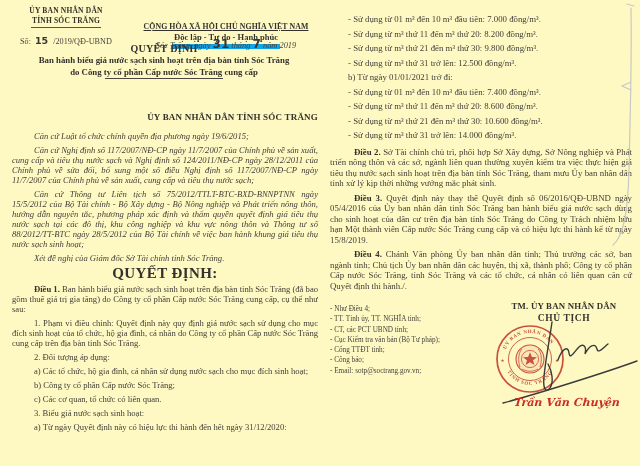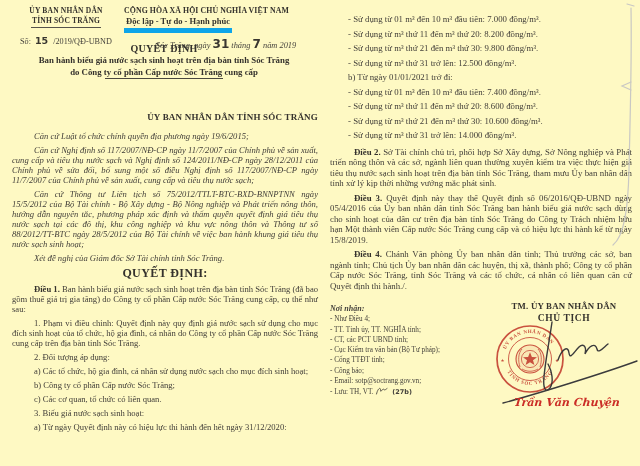--- a/index.html
+++ b/index.html
@@ -5,41 +5,41 @@
   html,body{margin:0;padding:0;background:#e8e8e6;}
   .page{position:relative;width:640px;height:466px;margin:0 auto;background:#fef9c3;
         font-family:"Liberation Serif",serif;color:#403d38;overflow:hidden;}
   
   .hdr-left{position:absolute;left:8px;top:6px;width:116px;text-align:center;
             font-weight:bold;font-size:7.5px;line-height:10px;color:#35322d;letter-spacing:.2px;}
   .hdr-left .us{display:inline-block;border-bottom:1px solid #55524c;padding:0 1px 1px;}
   .so-line{position:absolute;left:20px;top:35px;font-size:8.2px;color:#45423c;}
   .hw{font-family:"DejaVu Sans",sans-serif;font-weight:bold;font-style:normal;color:#39362f;}
   .so-num{font-size:9.5px;margin:0 5px 0 4px;}
-  .hdr-right{position:absolute;left:124px;top:6px;width:204px;text-align:left;
-             font-weight:bold;color:#35322d;}
+  .hdr-right{position:absolute;left:124px;top:22px;width:204px;text-align:center;
+             font-weight:bold;color:#35322d;text-decoration:underline;}
   .nat1{font-size:7.8px;line-height:10px;letter-spacing:.1px;}
   .nat2{font-size:8.5px;line-height:11px;}
   .nat2 .us{display:inline-block;border-bottom:5px solid #0ea5e9;padding:0 2px 1px;}
   .date-line{position:absolute;left:124px;top:37px;width:204px;text-align:center;
              font-style:italic;font-size:8.4px;color:#45423c;}
   .date-line .hw{font-size:12px;}
   
   .title{position:absolute;left:10px;top:43px;width:308px;text-align:center;color:#35322d;}
   .t0{font-weight:bold;font-size:10px;line-height:12px;letter-spacing:.3px;}
   .t1{font-weight:bold;font-size:8.8px;line-height:11.5px;}
   .title-sep{width:118px;border-bottom:1px solid #4a473f;margin:0 auto;}
   .authority{position:absolute;left:10px;top:112px;width:308px;text-align:right;
              font-weight:bold;font-size:9px;letter-spacing:.2px;color:#35322d;}
   
   .col-left{position:absolute;left:12px;top:131px;width:306px;font-size:8.6px;
             line-height:10px;text-align:justify;}
   .col-left p{margin:0 0 4px;text-indent:22px;}
   .preamble{font-style:italic;}
-  .decree-h{text-align:center;font-weight:bold;font-size:12px;letter-spacing:.4px;
+  .decree-h{text-align:center;font-weight:bold;font-size:15px;letter-spacing:.4px;
             margin:5px 0 6px;color:#35322d;}
   .lead{font-weight:bold;color:#35322d;}
   .a1-item{margin:0 0 3.5px;}
   
   .col-right{position:absolute;left:330px;top:12px;width:302px;font-size:8.8px;
              line-height:10.5px;text-align:justify;}
   .tariff div{padding-left:18px;line-height:14.5px;text-align:left;}
   .col-right p.art{margin:4px 0 0;text-indent:24px;}
   
   .recipients{position:absolute;left:330px;top:304px;width:160px;font-size:7.2px;
@@ -117,35 +117,27 @@
       <div>- Sử dụng từ m³ thứ 11 đến m³ thứ 20: 8.600 đồng/m³.</div>
       <div>- Sử dụng từ m³ thứ 21 đến m³ thứ 30: 10.600 đồng/m³.</div>
       <div>- Sử dụng từ m³ thứ 31 trở lên: 14.000 đồng/m³.</div>
     </div>
     <p class="art"><span class="lead">Điều 2.</span> <span>Sở Tài chính chủ trì, phối hợp Sở Xây dựng, Sở Nông nghiệp và Phát triển nông thôn và các sở, ngành liên quan thường xuyên kiểm tra việc thực hiện giá tiêu thụ nước sạch sinh hoạt trên địa bàn tỉnh Sóc Trăng, tham mưu Ủy ban nhân dân tỉnh xử lý kịp thời những vướng mắc phát sinh.</span></p>
     <p class="art"><span class="lead">Điều 3.</span> <span>Quyết định này thay thế Quyết định số 06/2016/QĐ-UBND ngày 05/4/2016 của Ủy ban nhân dân tỉnh Sóc Trăng ban hành biểu giá nước sạch dùng cho sinh hoạt của dân cư trên địa bàn tỉnh Sóc Trăng do Công ty Trách nhiệm hữu hạn Một thành viên Cấp nước Sóc Trăng cung cấp và có hiệu lực thi hành kể từ ngày 15/8/2019.</span></p>
     <p class="art"><span class="lead">Điều 4.</span> <span>Chánh Văn phòng Ủy ban nhân dân tỉnh; Thủ trưởng các sở, ban ngành tỉnh; Chủ tịch Ủy ban nhân dân các huyện, thị xã, thành phố; Công ty cổ phần Cấp nước Sóc Trăng, tỉnh Sóc Trăng và các tổ chức, cá nhân có liên quan căn cứ Quyết định thi hành./.</span></p>
   </div>
 
   <div class="recipients">
-    <div class="recipients-label">Nơi nhận:</div>
     <div>- Như Điều 4;</div>
     <div>- TT. Tỉnh ủy, TT. NGHĨA tỉnh;</div>
     <div>- CT, các PCT UBND tỉnh;</div>
     <div>- Cục Kiểm tra văn bản (Bộ Tư pháp);</div>
     <div>- Cổng TTĐT tỉnh;</div>
     <div>- Công báo;</div>
     <div>- Email: sotp@soctrang.gov.vn;</div>
-    <div>
-      <span>- Lưu: TH, VT.</span>
-      <svg class="squig" width="13" height="9" viewBox="0 0 13 9">
-          <path d="M1.5,8 C3,1.5 6,1 5.5,4.5 C5.2,7 8,2 9,3.5 C9.8,4.7 11,3 12,2.5" fill="none" stroke="#4a4640" stroke-width="0.9" stroke-linecap="round"></path>
-        </svg>
-      <span class="copies-note">(27b)</span>
-    </div>
   </div>
 
   <div class="sig-block">
     <div class="sig1">TM. ỦY BAN NHÂN DÂN</div>
     <div class="sig2">CHỦ TỊCH</div>
   </div>
 
   <svg class="stamp" width="72" height="72" viewBox="0 0 72 72">
     <defs>
       <path id="sp-top" d="M36,36 m-26,0 a26,26 0 1 1 52,0"></path>

